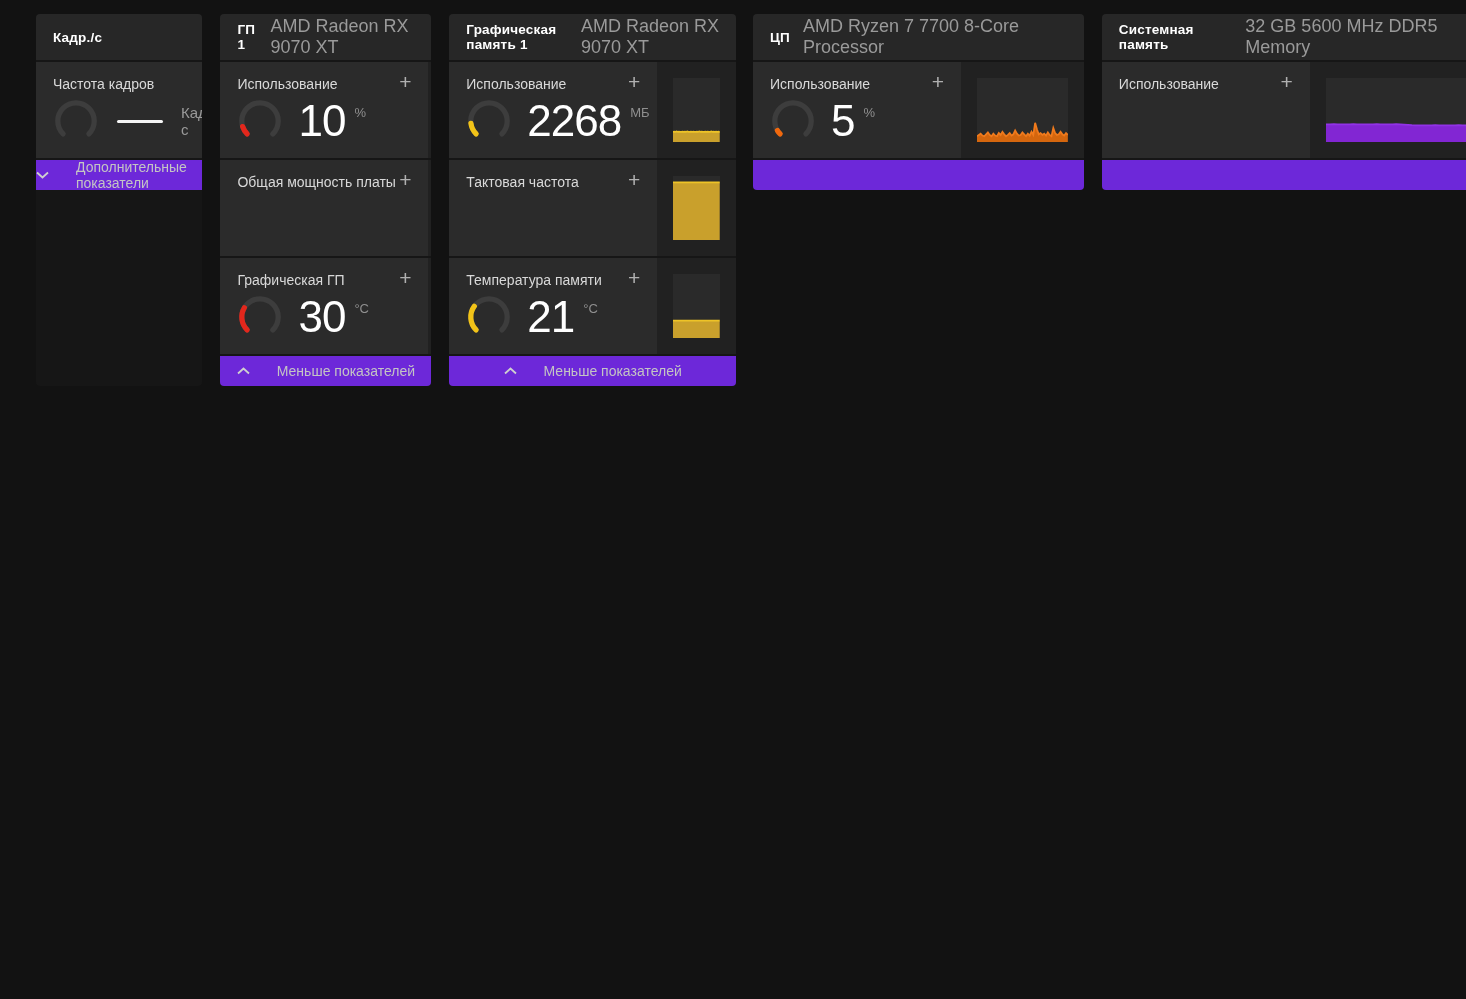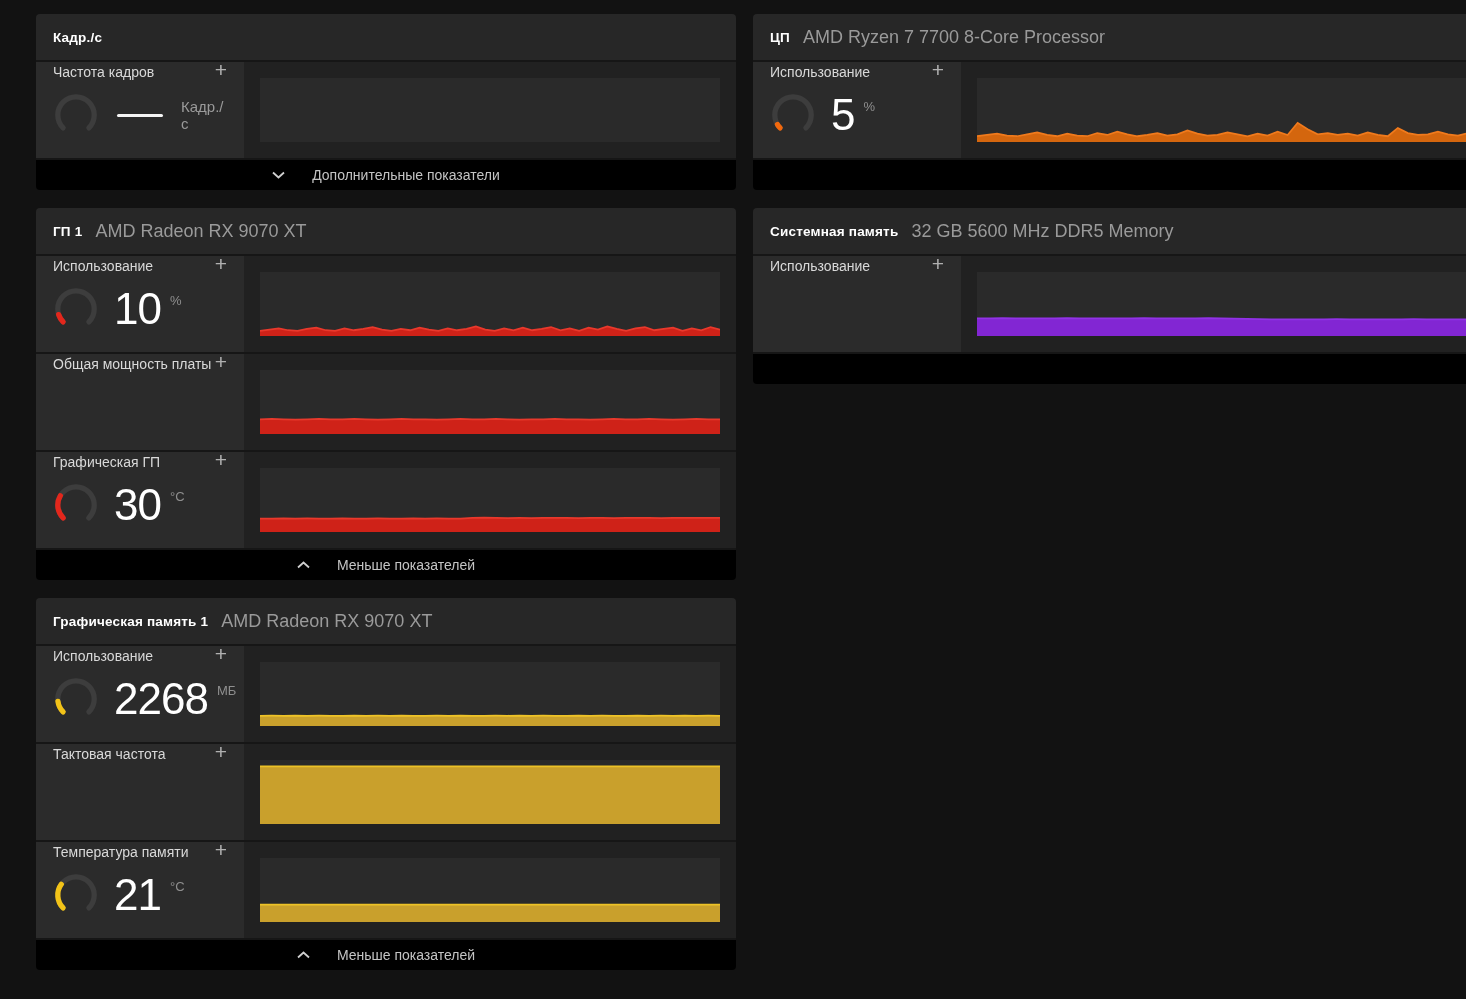--- a/index.html
+++ b/index.html
@@ -3,54 +3,54 @@
 <meta charset="utf-8">
 <style>
   * { margin:0; padding:0; box-sizing:border-box; }
   html,body { width:1466px; height:999px; }
   body {
     background:#121212;
     font-family:"Liberation Sans", sans-serif;
     position:relative;
     overflow:hidden;
   }
-  .col { position:absolute; top:14px; display:flex; flex-direction:column; gap:18px; }
+  .col { position:absolute; top:14px; display:flex; flex-direction:row; gap:18px; }
   .col-left  { left:36px;  width:700px; }
   .col-right { left:753px; width:741px; }
 
   .card { background:#161616; border-radius:4px; overflow:hidden;
           display:flex; flex-direction:column; gap:2px; }
 
   .card-header { height:46px; background:#272727; display:flex; align-items:center;
                  padding:0 17px; gap:13px; flex:none; }
   .card-title   { color:#ffffff; font-size:13.5px; font-weight:700; letter-spacing:.2px; }
   .card-subtitle{ color:#9a9a9a; font-size:18px; font-weight:400; }
 
   .metric-row { height:96px; display:flex; background:#212121; flex:none; }
 
-  .metric-panel { width:208px; flex:none; background:#2b2b2b; padding:0 15px 10px 17px;
+  .metric-panel { width:208px; flex:none; background:#2b2b2b; padding:12px 15px 10px 17px;
                   display:flex; flex-direction:column; }
   .label-row { display:flex; justify-content:space-between; align-items:flex-start; }
   .metric-label { color:#d9d9d9; font-size:14px; padding-top:2px; white-space:nowrap; }
   .add-btn { background:none; border:none; color:#b0b0b0; font-size:21px; font-weight:300;
              line-height:16px; cursor:pointer; padding:0 2px; font-family:inherit; }
 
   .value-row { display:flex; align-items:center; flex:1; margin-top:2px; }
   .gauge { width:46px; height:46px; flex:none; display:block; }
   .metric-value { color:#ffffff; font-size:44px; font-weight:300; line-height:1;
                   margin-left:15px; letter-spacing:-1px; }
   .metric-unit { color:#8f8f8f; font-size:13px; margin-left:9px; transform:translateY(-9px); }
   .no-data-dash { width:48px; height:3px; background:#f5f5f5; border-radius:2px; margin-left:18px; }
   .unit-inline { color:#9a9a9a; font-size:15px; margin-left:18px; transform:none; }
 
   .chart-region { flex:1; display:flex; align-items:center; padding:0 16px; }
   .chart-box { width:100%; height:64px; background:#2a2a2a; }
   .chart-box svg { display:block; }
 
-  .card-footer { height:30px; background:#000000; flex:none;
+  .card-footer { height:30px; background:#6d28d9; flex:none;
                  display:flex; align-items:center; justify-content:center; gap:27px; }
   .card-footer.clickable { cursor:pointer; }
   .chevron { display:flex; align-items:center; }
   .footer-label { color:#c4c4c4; font-size:14px; }
 </style>
 </head>
 <body>
 
 <div class="col col-left">
 

